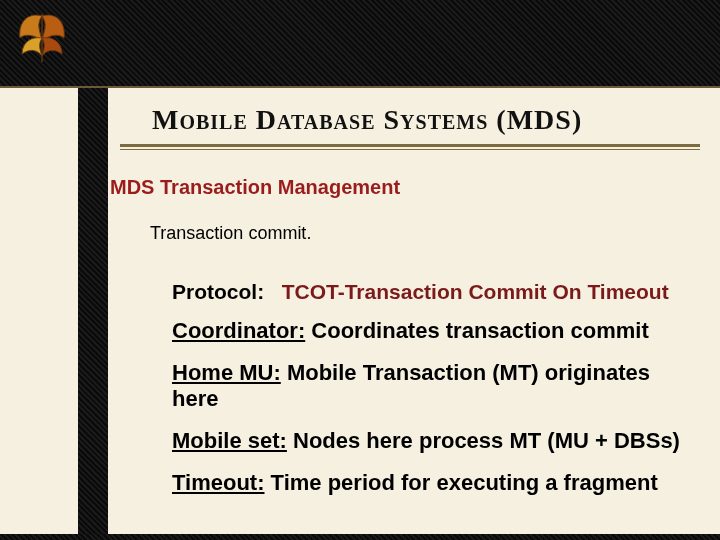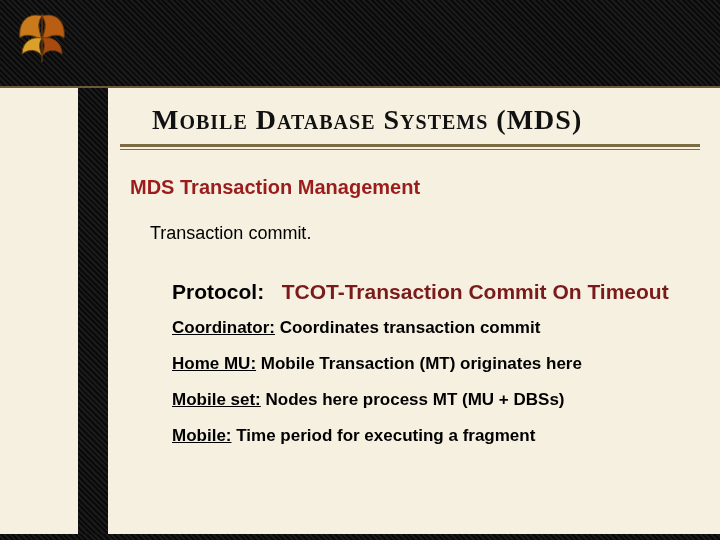--- a/index.html
+++ b/index.html
@@ -74,21 +74,21 @@
   .title-underline {
     margin-top: 8px;
     height: 6px;
     border-top: 3px solid #7a6b42;
     border-bottom: 1px solid #7a6b42;
   }
   .section-heading {
     color: #9b1c1c;
     font-weight: 700;
     font-size: 20px;
-    padding: 18px 0 0 22px;
+    padding: 18px 0 0 2px;
   }
   .sub1 {
     font-weight: 400;
     font-size: 18px;
     padding: 24px 0 0 42px;
     color: #000;
   }
   .block {
     padding: 34px 30px 0 64px;
     font-size: 21px;
@@ -99,21 +99,21 @@
   .protocol-value { font-weight: 700; color: #7a1a1a; }
   .req-heading {
     font-weight: 700;
     font-size: 17px;
     padding: 30px 0 6px 64px;
   }
   .def-list {
     padding: 4px 30px 0 64px;
   }
   .def-row {
-    font-size: 17px;
+    font-size: 22px;
     padding: 8px 0;
   }
   .def-term {
     font-weight: 700;
     text-decoration: underline;
   }
   .def-text { font-weight: 700; }
 </style>
 </head>
 <body>
@@ -156,16 +156,16 @@
     <div class="def-row">
       <span class="def-term">Coordinator:</span><span class="def-text"> Coordinates transaction commit</span>
     </div>
     <div class="def-row">
       <span class="def-term">Home MU:</span><span class="def-text"> Mobile Transaction (MT) originates here</span>
     </div>
     <div class="def-row">
       <span class="def-term">Mobile set:</span><span class="def-text"> Nodes here process MT (MU + DBSs)</span>
     </div>
     <div class="def-row">
-      <span class="def-term">Mobile:</span><span class="def-text"> Time period for executing a fragment</span>
+      <span class="def-term">Timeout:</span><span class="def-text"> Time period for executing a fragment</span>
     </div>
   </div>
 </div>
 
 </body></html>

